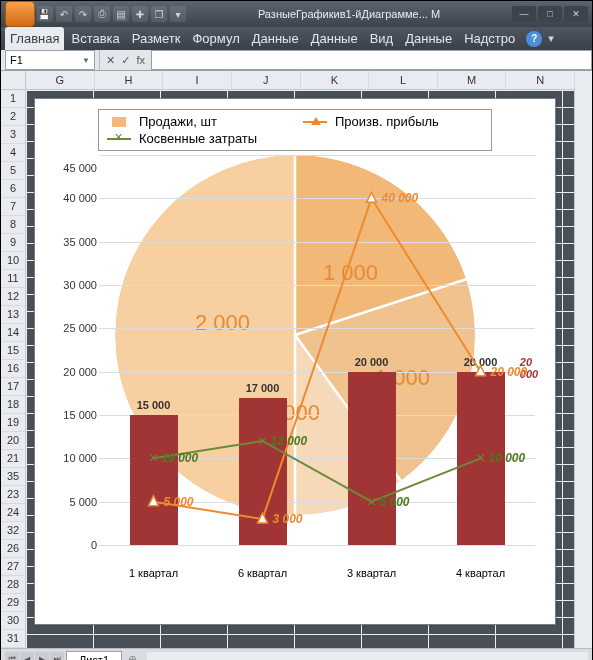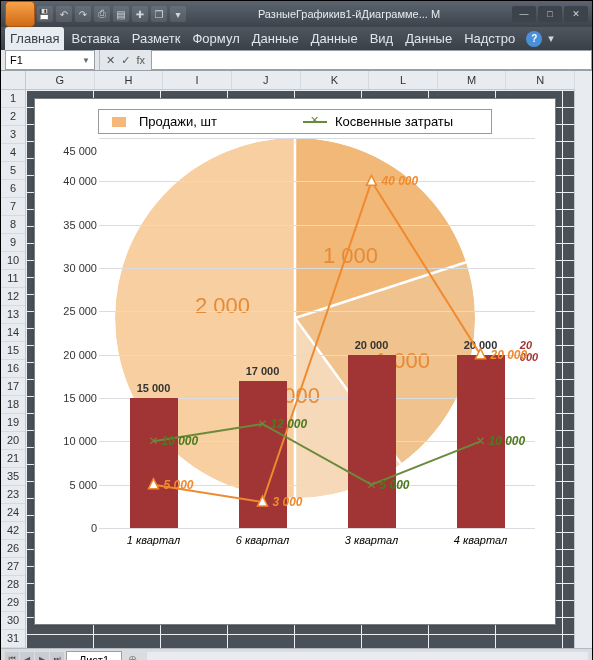--- a/index.html
+++ b/index.html
@@ -43,21 +43,21 @@
   .plot{position:relative;width:480px;height:430px;margin:4px auto 0;}
   .pie{position:absolute;left:60px;top:0;width:360px;height:360px;border-radius:50%;overflow:hidden;}
   .pie-lbl{position:absolute;color:#e78a34;font-size:22px;font-weight:400;}
   .axis-y{position:absolute;left:0;top:0;bottom:40px;width:44px;}
   .ytick{position:absolute;right:2px;font-size:11px;color:#333;transform:translateY(-50%);}
   .gridline{position:absolute;left:44px;right:0;height:1px;background:#d9dce0;}
   .bars{position:absolute;left:44px;right:0;bottom:40px;top:0;}
   .bar{position:absolute;width:48px;background:#a13434;}
   .bar-lbl{position:absolute;font-size:11px;font-weight:bold;color:#333;transform:translate(-50%,-100%);}
   .dlbl-r{color:#a13434;font-style:italic;font-weight:bold;}
-  .xlabels{position:absolute;left:44px;right:0;bottom:22px;display:flex;font-style:italic;}
+  .xlabels{position:absolute;left:44px;right:0;bottom:6px;display:flex;}
   .xl{flex:1;text-align:center;font-size:11px;}
   svg.overlay{position:absolute;left:44px;top:0;width:436px;height:390px;overflow:visible;}
   .line-p{stroke:#ef8a2e;stroke-width:2;fill:none;}
   .line-k{stroke:#6a8a3a;stroke-width:2;fill:none;}
   .mark-p{fill:#fff;stroke:#ef8a2e;stroke-width:1.5;}
   .mark-k{fill:#6a8a3a;font-size:12px;}
   .dl-p{fill:#ef8a2e;font-size:12px;font-style:italic;font-weight:bold;}
   .dl-k{fill:#4d7a1f;font-size:12px;font-style:italic;font-weight:bold;}
   .vscroll{width:17px;background:#e8ebef;border-left:1px solid #c2c8cf;}
   .sheet-wrap{flex:1;display:flex;flex-direction:column;}
@@ -154,38 +154,44 @@
           <div class="rh">15</div>
           <div class="rh">16</div>
           <div class="rh">17</div>
           <div class="rh">18</div>
           <div class="rh">19</div>
           <div class="rh">20</div>
           <div class="rh">21</div>
           <div class="rh">35</div>
           <div class="rh">23</div>
           <div class="rh">24</div>
-          <div class="rh">42</div>
+          <div class="rh">32</div>
           <div class="rh">26</div>
           <div class="rh">27</div>
           <div class="rh">28</div>
           <div class="rh">29</div>
           <div class="rh">30</div>
           <div class="rh">31</div>
         </div>
       <div class="grid-area">
         <div class="grid-lines"></div>
 
         <div class="chart-obj">
           <div class="legend">
             <div class="lg">
                 <span class="sw">
                   <span class="sw-bar"></span>
                 </span>
                 <span>Продажи, шт</span>
+              </div>
+            <div class="lg">
+                <span class="sw">
+                  <span class="sw-line tri"></span>
+                </span>
+                <span>Произв. прибыль</span>
               </div>
             <div class="lg">
                 <span class="sw">
                   <span class="sw-line2"></span>
                 </span>
                 <span>Косвенные затраты</span>
               </div>
           </div>
 
           <div class="plot">

